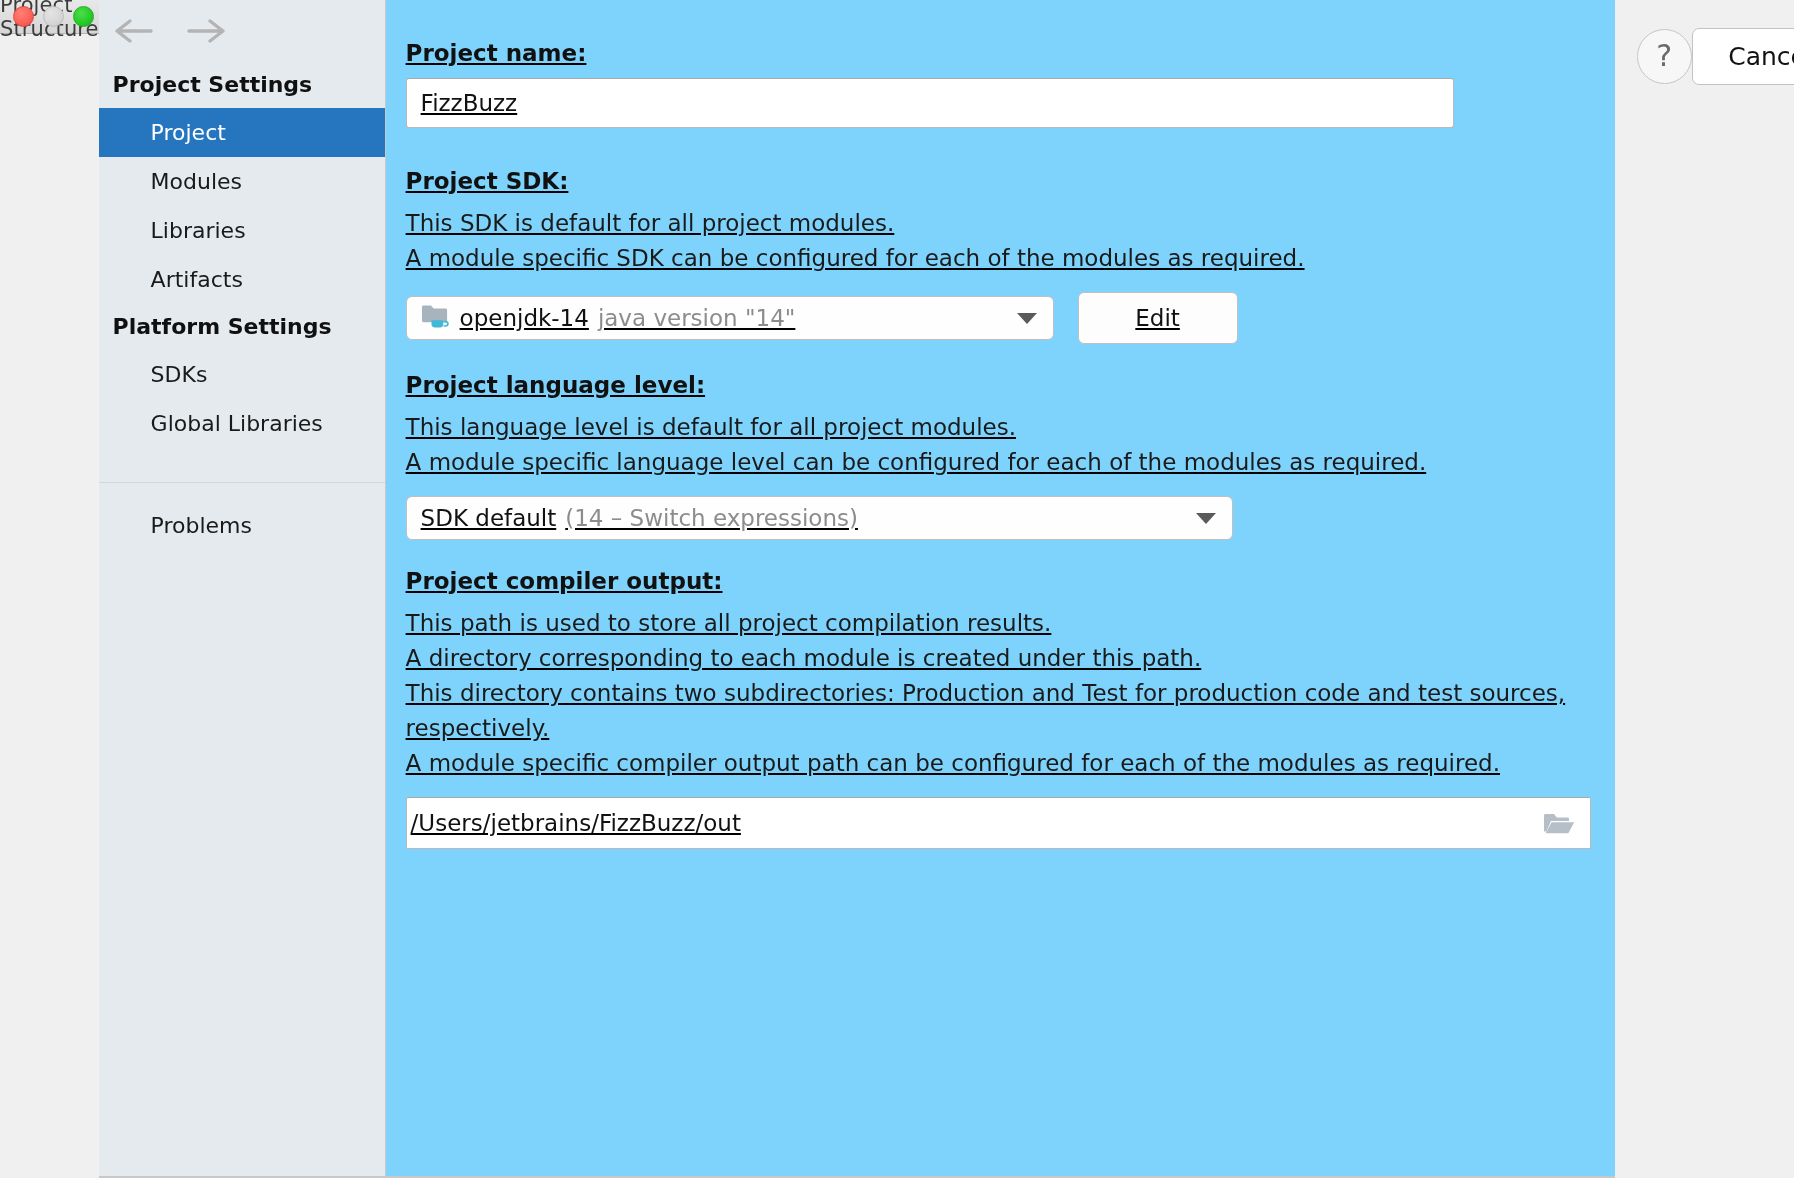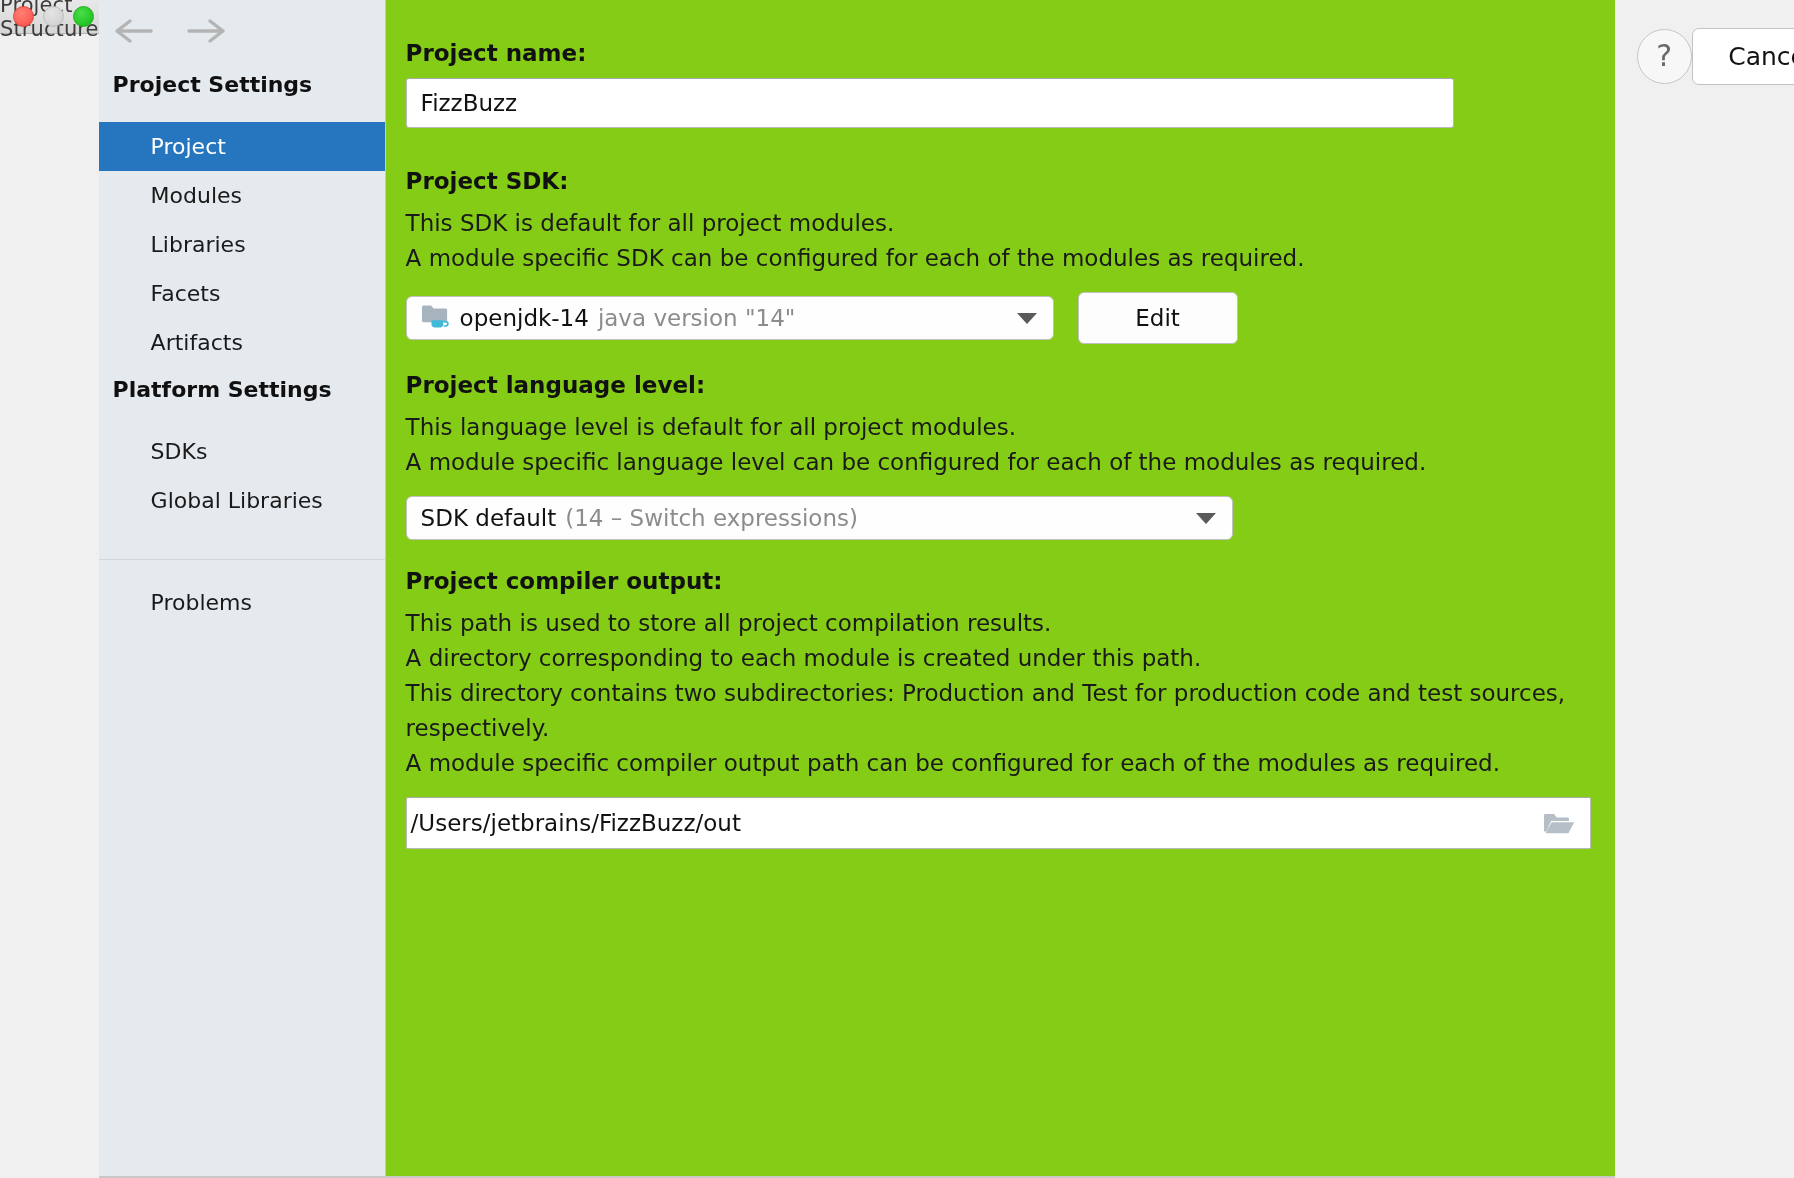--- a/index.html
+++ b/index.html
@@ -90,21 +90,21 @@
     display: flex;
     align-items: center;
     justify-content: center;
   }
   .arrow-btn svg { display: block; }
 
   .group-header {
     font-size: 22px;
     font-weight: bold;
     color: #101010;
-    padding: 6px 0 20px 14px;
+    padding: 6px 0 6px 14px;
     line-height: 34px;
   }
   .nav-item {
     font-size: 22px;
     color: #1a1a1a;
     padding-left: 52px;
     line-height: 49px;
     height: 49px;
     white-space: nowrap;
   }
@@ -116,24 +116,25 @@
   .sidebar-sep {
     height: 1px;
     background: #d3d8dc;
     margin: 0;
   }
   .problems-wrap { padding-top: 18px; }
 
   
   .content {
     flex: 1 1 auto;
-    background: #84cc16;
+    background: #7dd3fc;
     padding: 38px 0 0 0;
     overflow: hidden;
     position: relative;
+    text-decoration: underline;
   }
   .content-inner {
     padding-left: 20px;
     padding-right: 24px;
   }
 
   .field-label {
     font-size: 23px;
     font-weight: bold;
     color: #111111;
@@ -312,21 +313,20 @@
           <svg width="42" height="26" viewBox="0 0 42 26">
             <path d="M38 13 L25 3 M38 13 L25 23 M38 13 L4 13" stroke="#b4b4b4" stroke-width="3.4" fill="none" stroke-linecap="round" stroke-linejoin="round"></path>
           </svg>
         </div>
       </div>
 
       <div class="group-header">Project Settings</div>
       <div class="nav-item selected">Project</div>
       <div class="nav-item">Modules</div>
       <div class="nav-item">Libraries</div>
-      <div class="nav-item">Facets</div>
       <div class="nav-item">Artifacts</div>
 
       <div class="group-header">Platform Settings</div>
       <div class="nav-item">SDKs</div>
       <div class="nav-item">Global Libraries</div>
 
       <div class="sidebar-gap"></div>
       <div class="sidebar-sep"></div>
       <div class="problems-wrap">
         <div class="nav-item">Problems</div>

